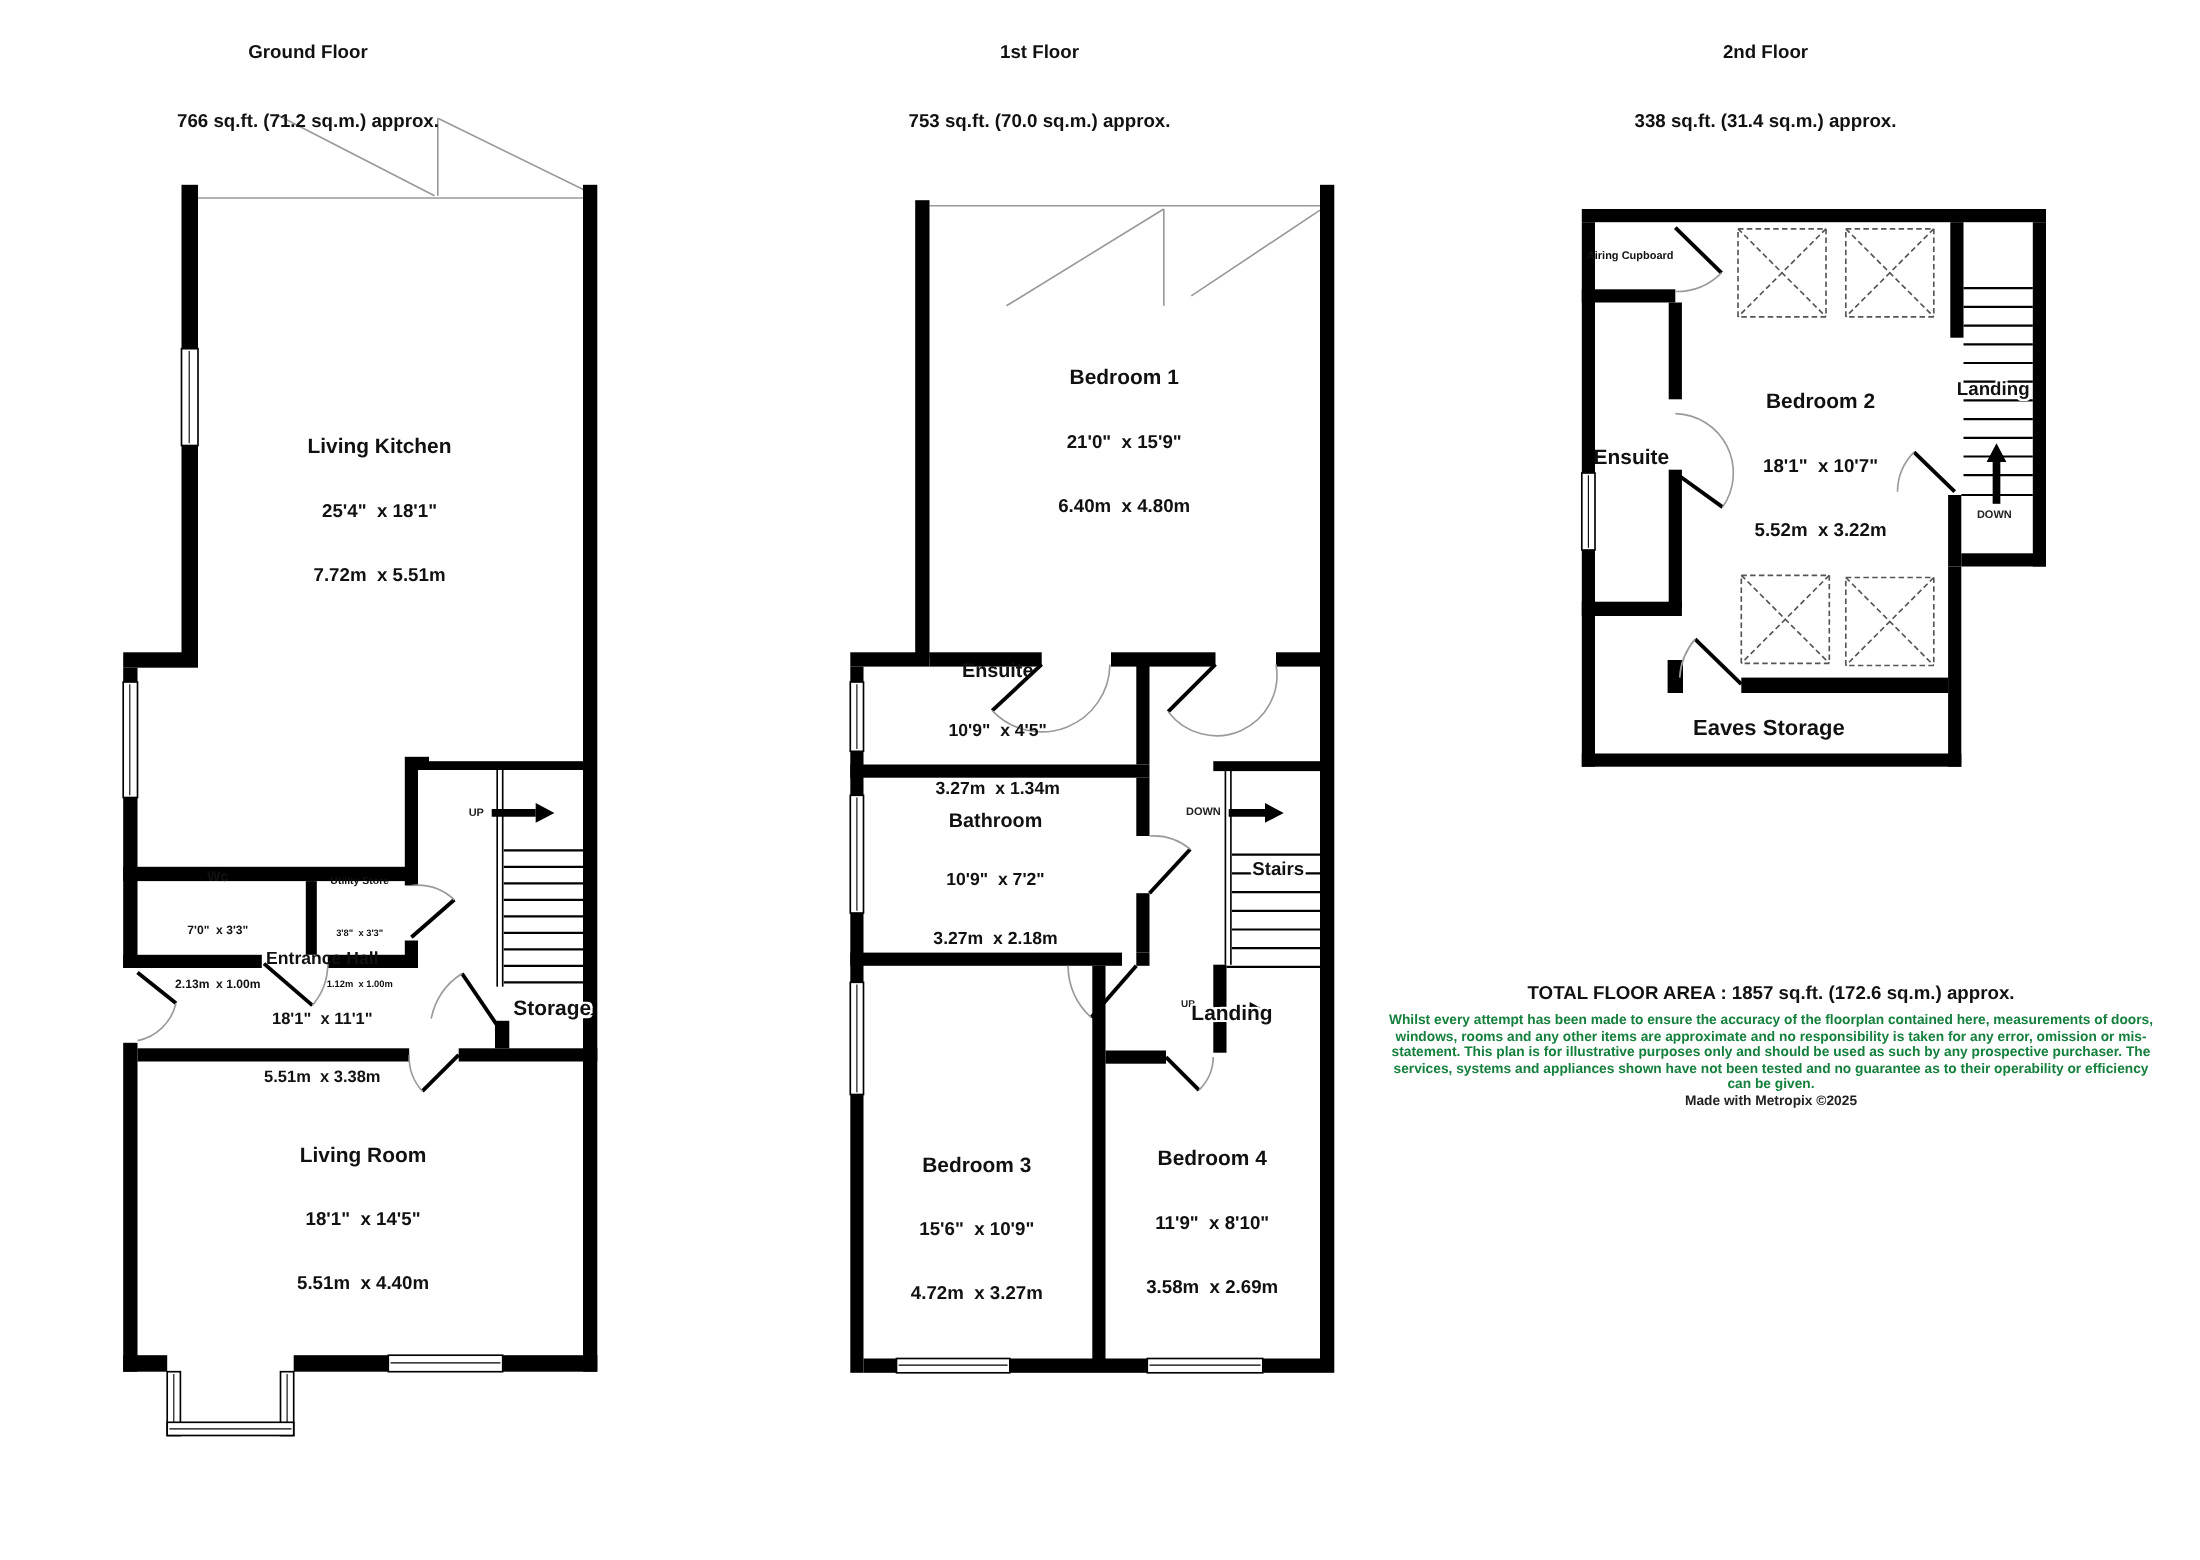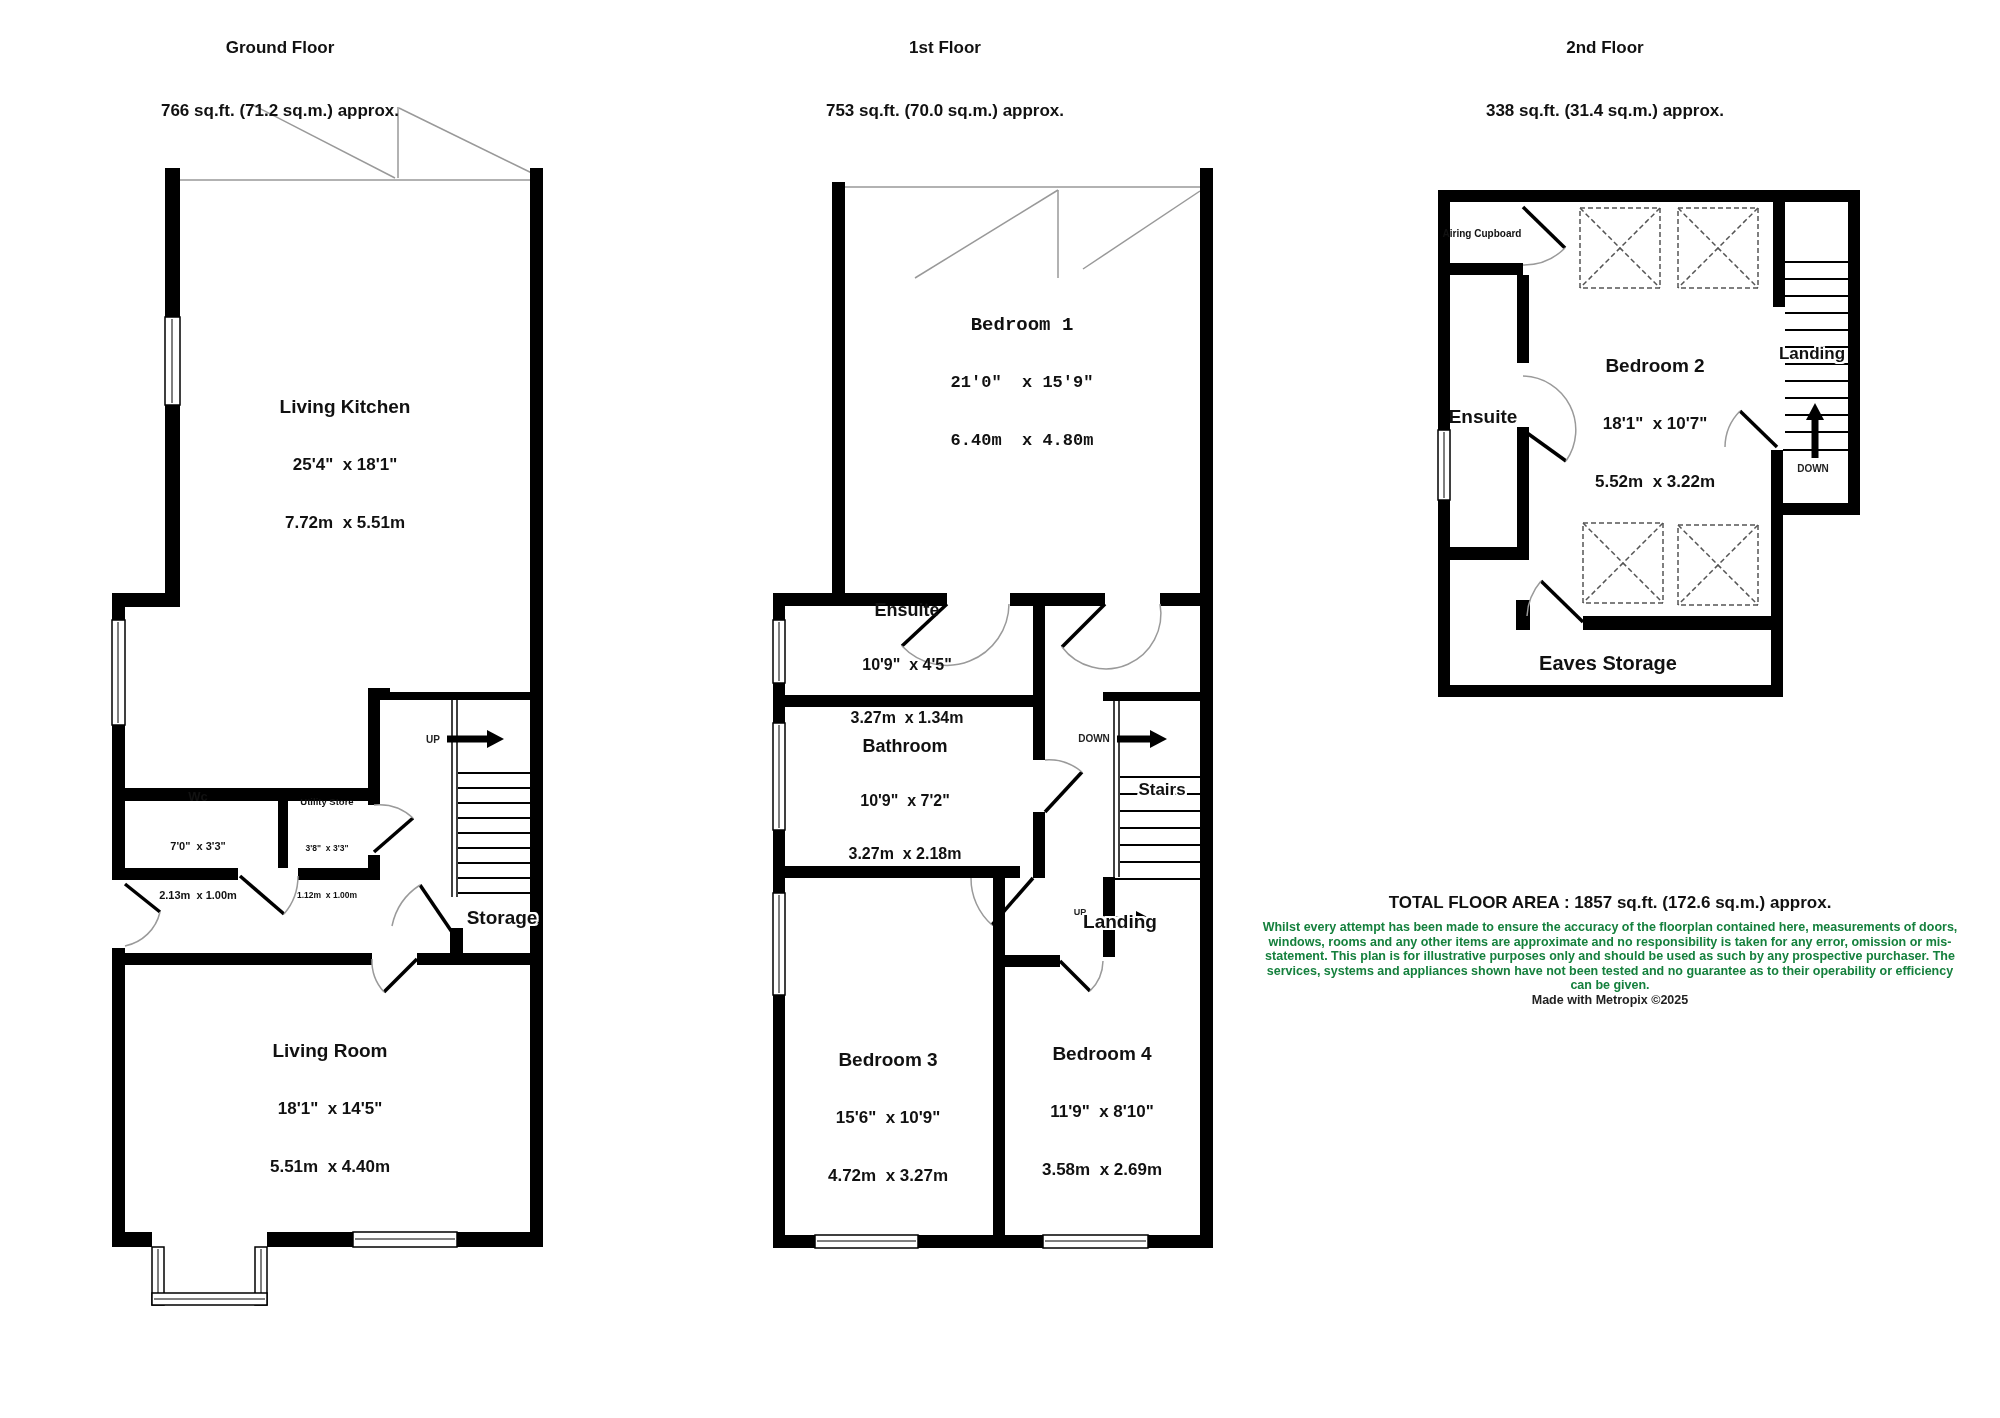--- a/index.html
+++ b/index.html
@@ -284,33 +284,38 @@
 <div class="lbl room-label sm" style="left:198px;top:837px;">
   <div class="rname">Wc</div>
   <div class="rdim">7'0"  x 3'3"</div>
   <div class="rdim">2.13m  x 1.00m</div>
 </div>
 <div class="lbl room-label xs" style="left:327px;top:839px;">
   <div class="rname">Utility Store</div>
   <div class="rdim">3'8"  x 3'3"</div>
   <div class="rdim">1.12m  x 1.00m</div>
 </div>
+<div class="lbl room-label md" style="left:293px;top:917px;">
+  <div class="rname">Entrance Hall</div>
+  <div class="rdim">18'1"  x 11'1"</div>
+  <div class="rdim">5.51m  x 3.38m</div>
+</div>
 <div class="lbl tag halo" style="left:502px;top:918px;">Storage</div>
 <div class="lbl tiny" style="left:433px;top:739px;">UP</div>
 <div class="lbl room-label" style="left:330px;top:1100px;">
   <div class="rname">Living Room</div>
   <div class="rdim">18'1"  x 14'5"</div>
   <div class="rdim">5.51m  x 4.40m</div>
 </div>
 
 <div class="lbl floor-title" style="left:945px;top:68px;">
   <div>1st Floor</div>
   <div>753 sq.ft. (70.0 sq.m.) approx.</div>
 </div>
-<div class="lbl room-label" style="left:1022px;top:374px;font-family:Liberation Mono, monospace;">
+<div class="lbl room-label" style="left:1022px;top:393px;">
   <div class="rname">Bedroom 1</div>
   <div class="rdim">21'0"  x 15'9"</div>
   <div class="rdim">6.40m  x 4.80m</div>
 </div>
 <div class="lbl room-label md" style="left:907px;top:655px;">
   <div class="rname" style="font-size:18px;">Ensuite</div>
   <div class="rdim" style="font-size:16px;">10'9"  x 4'5"</div>
   <div class="rdim" style="font-size:16px;">3.27m  x 1.34m</div>
 </div>
 <div class="lbl room-label md" style="left:905px;top:791px;">

